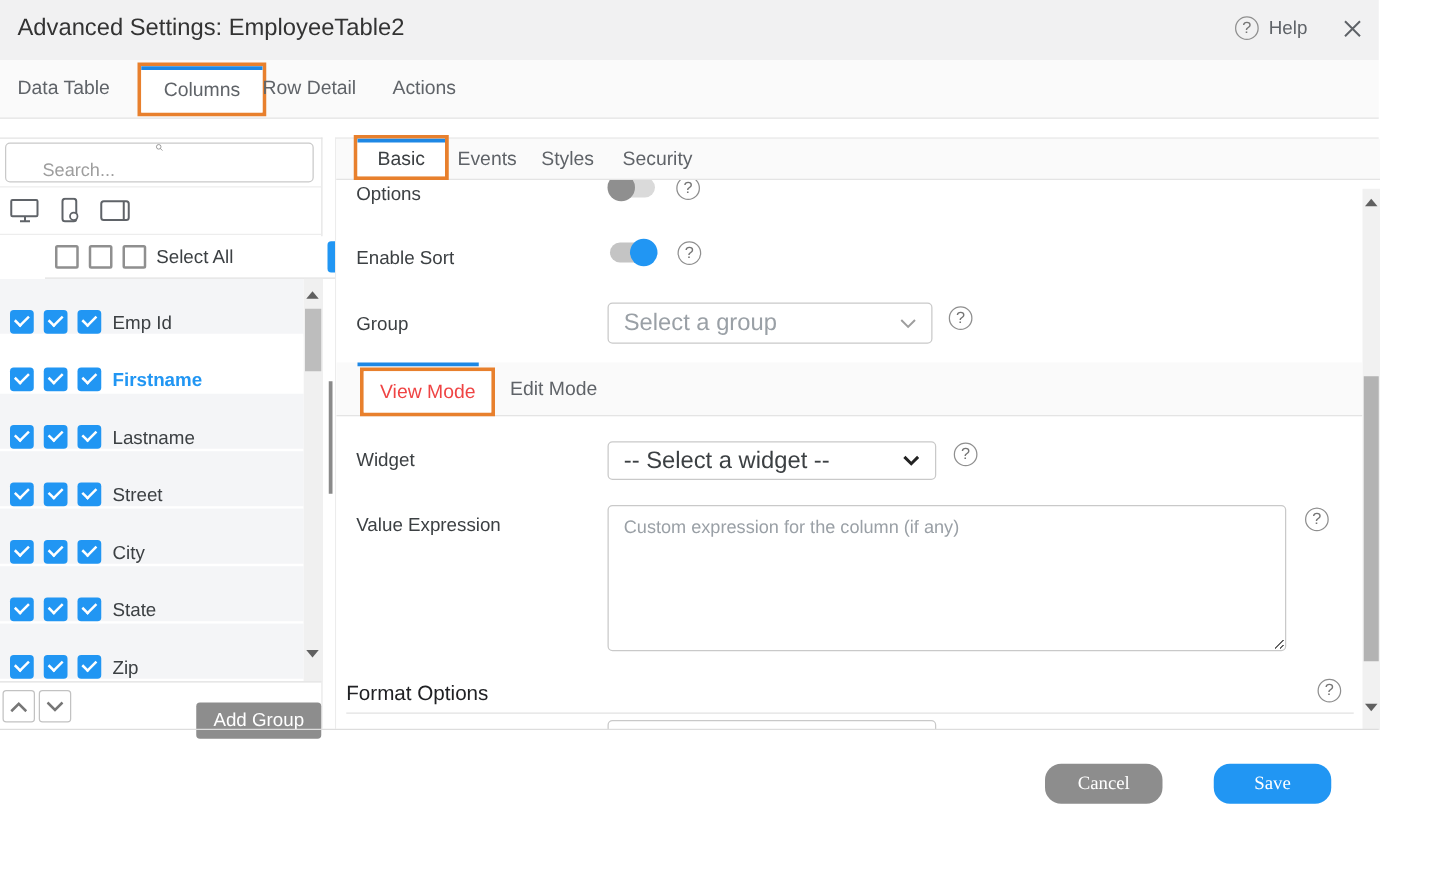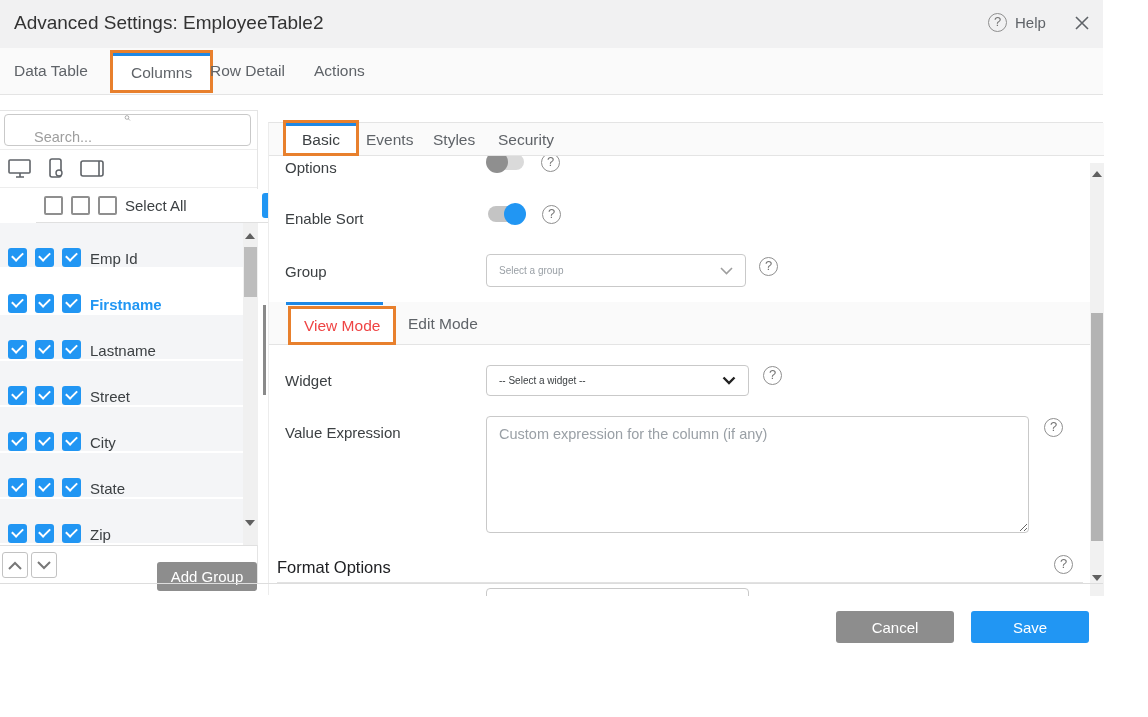--- a/index.html
+++ b/index.html
@@ -70,38 +70,38 @@
              border-radius:3px; background:#fff; display:flex; align-items:center; justify-content:center;
              cursor:pointer; }
   .add-group { position:absolute; left:157px; top:16px; width:100px; height:29px; background:#8d8d8d;
                border:none; border-radius:3px; color:#fff; font-size:15px; cursor:pointer;
                font-family:"Liberation Sans", sans-serif; }
   .resize-handle { position:absolute; left:263px; top:305px; width:3px; height:90px; background:#8a8a8a;
                    cursor:col-resize; }
 
   
   .panel { position:absolute; left:268px; top:110px; width:835px; height:473px;
-           border-top:1px solid #e4e4e4; border-left:1px solid #ececec; background:#fff;margin-top:12px; }
+           border-top:1px solid #e4e4e4; border-left:1px solid #ececec; background:#fff; }
   .panel-tabbar { position:absolute; left:0; top:0; width:835px; height:33px; background:#fafafa;
                   border-bottom:1px solid #e4e4e4; font-size:15.5px; color:#5f6368; }
   .ptab { position:absolute; top:0; height:33px; line-height:33px; cursor:pointer; }
   .basic-wrap { position:absolute; left:14px; top:-3px; background:#fff; cursor:pointer; }
   .basic-inner { display:block; border-top:3px solid #1e88e5; background:#fff; padding:0 16px;
                  height:30px; line-height:27px; color:#3c4043; }
   .panel-content { position:absolute; left:0; top:33px; width:821px; height:440px; overflow:hidden;
                    background:#fff; font-size:15px; }
   .flabel { position:absolute; left:16px; color:#3c4043; }
   .toggle { position:absolute; width:40px; height:22px; cursor:pointer; }
   .toggle .track { position:absolute; left:2px; top:3px; width:36px; height:16px; border-radius:8px; }
   .toggle .knob { position:absolute; top:0; width:22px; height:22px; border-radius:50%; }
   .toggle.off .track { background:#dadada; } .toggle.off .knob { left:0; background:#8f8f8f; }
   .toggle.on  .track { background:#c4c4c4; } .toggle.on  .knob { right:0; background:#2196f3; }
   .qabs { position:absolute; }
   .ddl { position:absolute; border:1px solid #c9c9c9; border-radius:4px; background:#fff;
-         display:flex; align-items:center; padding:0 12px; cursor:pointer; font-size:10px; }
+         display:flex; align-items:center; padding:0 12px; cursor:pointer; font-size:19px; }
   .ddl .txt { flex:1; }
   .ddl.ghost .txt { color:#9aa0a6; }
   .mode-bar { position:absolute; left:0; top:146px; width:821px; height:43px; background:#fafafa;
               border-bottom:1px solid #e4e4e4; font-size:15.5px; color:#5f6368; }
   .blue-line { position:absolute; left:17px; top:0; width:97px; height:3px; background:#1e88e5; }
   .viewmode-wrap { position:absolute; left:19px; top:4px; background:#fff; cursor:pointer; }
   .viewmode-inner { display:block; background:#fff; padding:0 13px; height:33px; line-height:33px;
                     color:#ef4444; }
   .editmode { position:absolute; left:139px; top:0; height:43px; line-height:43px; cursor:pointer; }
   .ve-area { position:absolute; left:217px; top:260px; width:543px; height:117px;
@@ -111,22 +111,22 @@
   .fo-head { position:absolute; left:8px; top:402px; font-size:16.5px; color:#202124; }
   .fo-div { position:absolute; left:8px; top:426px; width:806px; height:1px; background:#e2e2e2; }
   .fo-partial { position:absolute; left:217px; top:432px; width:263px; height:28px;
                 border:1px solid #c9c9c9; border-radius:4px; background:#fff; }
   .v-track { position:absolute; left:821px; top:40px; width:14px; height:433px; background:#f1f1f1; }
   .v-thumb { position:absolute; left:1px; top:150px; width:12px; height:228px; background:#b3b3b3;
              cursor:pointer; }
   .dlg-bottom-line { position:absolute; left:0; top:583px; width:1103px; height:1px; background:#ddd; }
 
   
-  .btn { position:absolute; top:611px; width:118px; height:32px; border:none; border-radius:3px;
-         color:#fff; font-size:15px; cursor:pointer; font-family:Liberation Sans, sans-serif; }
+  .btn { position:absolute; top:611px; width:94px; height:32px; border:none; border-radius:13px;
+         color:#fff; font-size:15px; cursor:pointer; font-family:Liberation Serif, serif; }
   .btn-cancel { left:836px; background:#8d8d8d; }
   .btn-save { left:971px; background:#2196f3; }
 </style>
 </head>
 <body>
 
 <div class="stage">
 
   <div class="dlg-header">
     <div class="dlg-title">Advanced Settings: EmployeeTable2</div>

